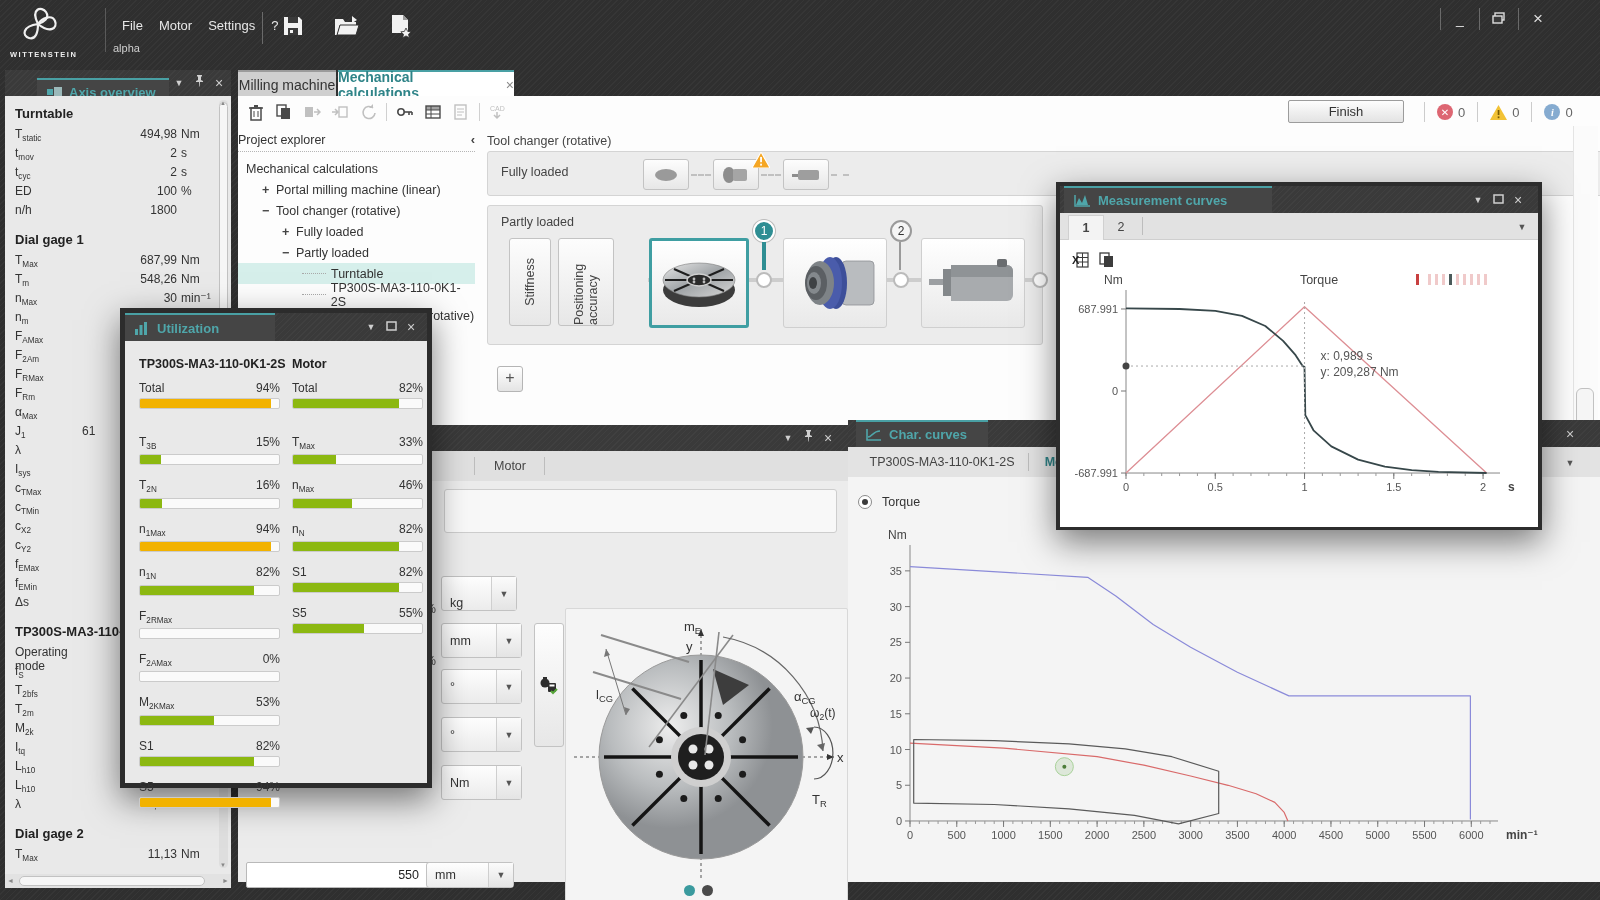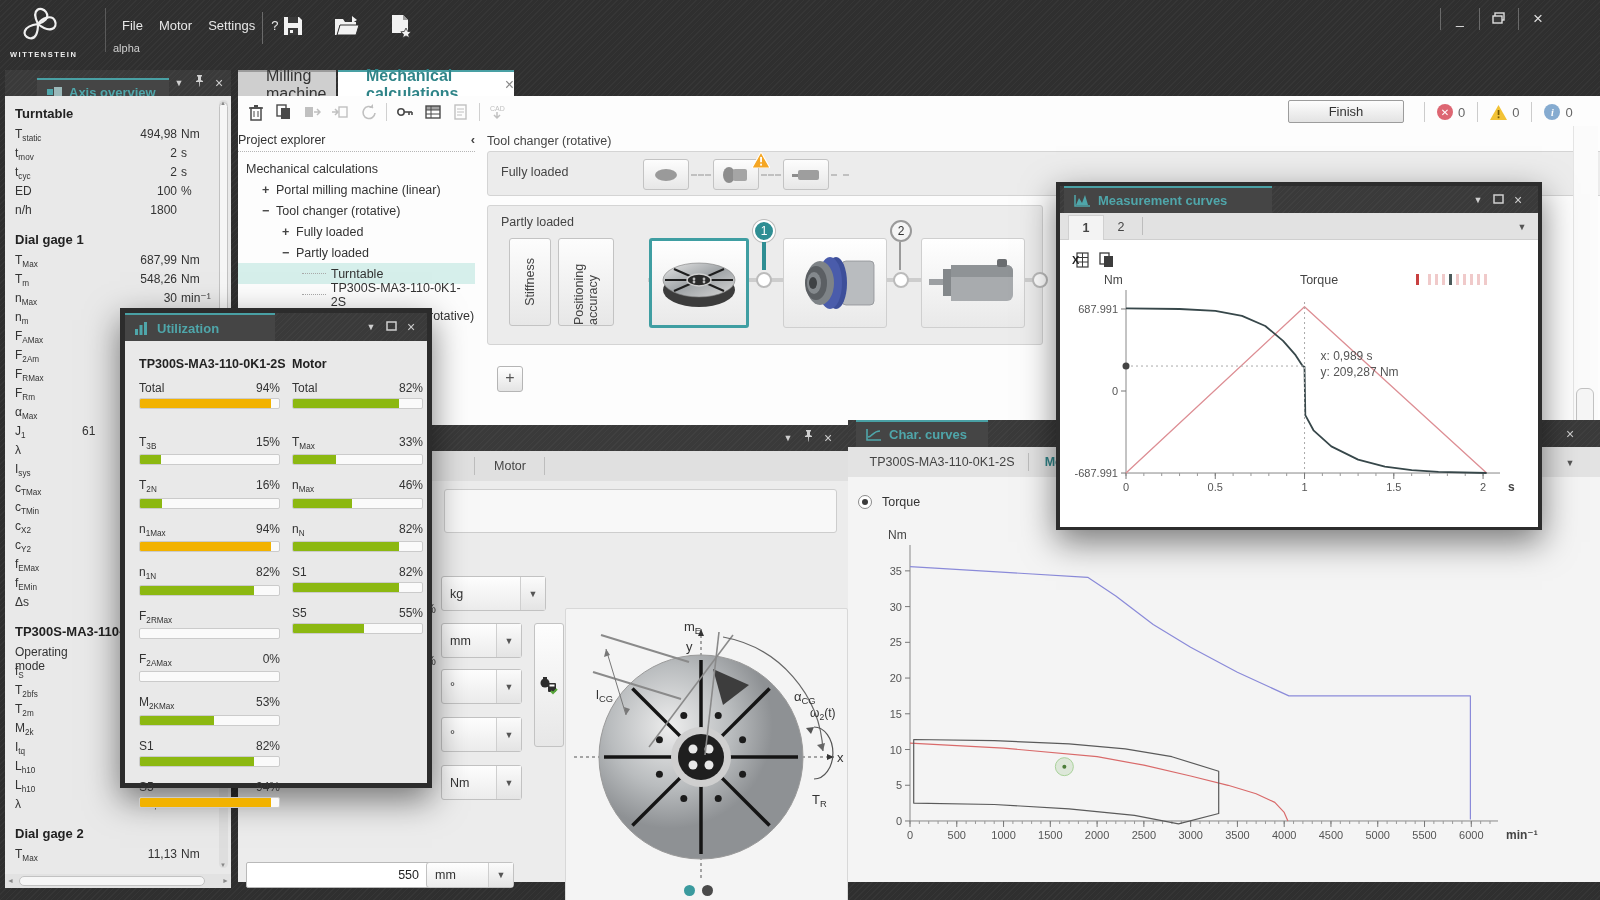--- a/index.html
+++ b/index.html
@@ -23,21 +23,21 @@
   .sec-head{font-size:13px;font-weight:bold;color:#222;margin:10px 0 6px 0;}
   .ax-row{display:flex;align-items:baseline;font-size:12px;color:#333;height:19px;}
   .ax-row .lab{flex:1;}
   .ax-row .val{width:95px;text-align:right;}
   .ax-row .unit{width:34px;padding-left:4px;}
   .ax-row.frag .val{padding-right:88px;box-sizing:border-box;}
   
   .sb-track-v{background:#dedede;border-radius:5px;}
   .sb-thumb{background:#f6f6f6;border:1px solid #c2c2c2;border-radius:6px;box-sizing:border-box;}
   
-  .doc-tab{font-size:16px;display:flex;align-items:center;justify-content:center;gap:8px;height:28px;box-sizing:border-box;padding-left:28px;}
+  .doc-tab{font-size:14px;display:flex;align-items:center;justify-content:center;gap:8px;height:28px;box-sizing:border-box;}
   .doc-tab.inactive{background:#cfcfcf;color:#333;border-top:2px solid #9b9b9b;}
   .doc-tab.active{background:#fff;color:#2f8488;font-weight:bold;border-top:2px solid #49a0a4;}
   
   .tb-icon{width:20px;height:20px;display:flex;align-items:center;justify-content:center;}
   .badge{display:flex;align-items:center;gap:5px;font-size:13px;color:#666;}
   .badge .dot{width:16px;height:16px;border-radius:50%;color:#fff;font-size:10px;font-weight:bold;
               display:flex;align-items:center;justify-content:center;}
   
   .tree-item{height:21px;display:flex;align-items:center;font-size:12.5px;color:#333;cursor:default;}
   .tree-exp{width:14px;font-weight:bold;color:#444;}
@@ -631,21 +631,21 @@
       <div class="abs vsep" style="left:306px;top:6px;height:18px;background:#bdbdbd;"></div>
     </div>
     <div class="abs panel-body" style="left:0;top:56px;width:610px;height:401px;background:#ececec;">
 
       <div class="abs" style="left:206px;top:8px;width:391px;height:42px;background:#f8f8f8;border:1px solid #cdcdcd;border-radius:3px;"></div>
 
       <div class="abs" style="left:182px;top:121px;width:16px;font-size:12px;color:#444;text-align:right;">%</div>
       <div class="abs" style="left:182px;top:173px;width:16px;font-size:12px;color:#444;text-align:right;">%</div>
 
       <div id="unit-col">
-          <div class="dd abs" style="left: 203px; top: 95px; width: 105px; height: 35px;">
+          <div class="dd abs" style="left: 203px; top: 95px; width: 76px; height: 35px; align-items: flex-end;">
             <span class="txt">kg</span>
             <span class="arr">▼</span>
           </div>
           <div class="dd abs" style="left: 203px; top: 142px; width: 81px; height: 35px;">
             <span class="txt">mm</span>
             <span class="arr">▼</span>
           </div>
           <div class="dd abs" style="left: 203px; top: 188px; width: 81px; height: 35px;">
             <span class="txt">°</span>
             <span class="arr">▼</span>

